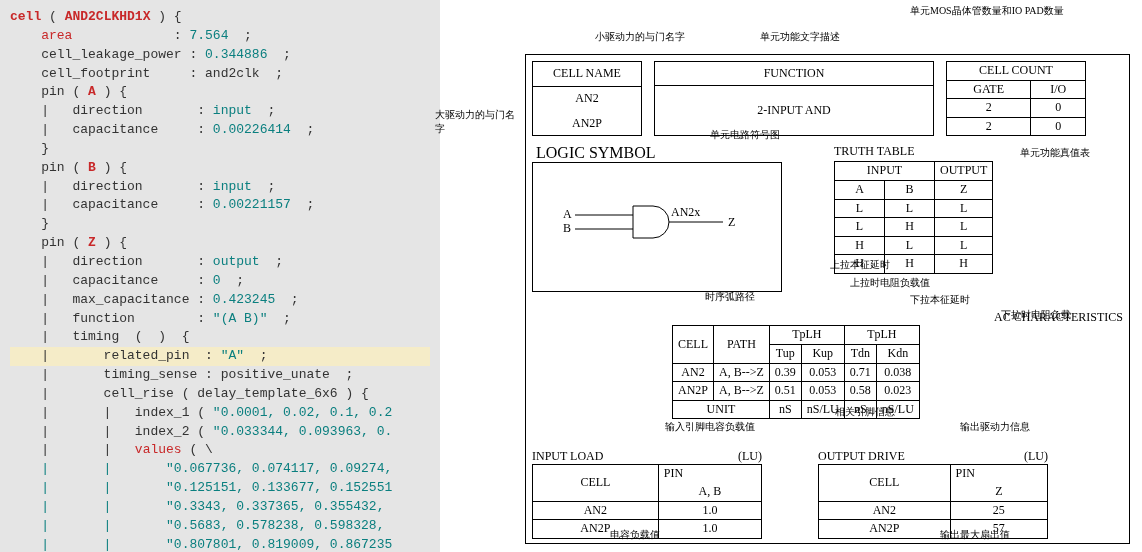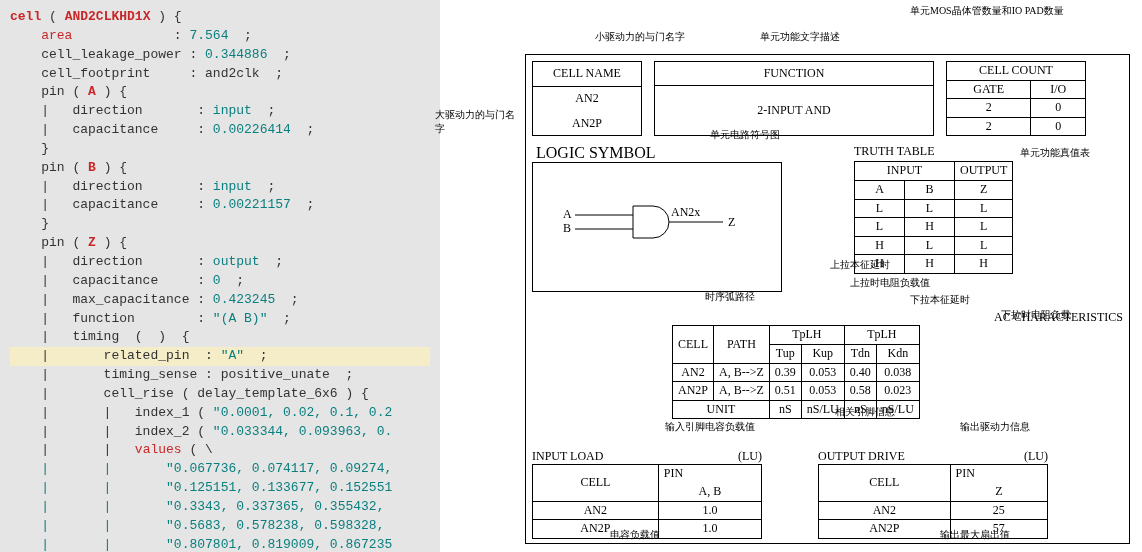--- a/index.html
+++ b/index.html
@@ -139,21 +139,21 @@
 <line x1="12" y1="17" x2="70" y2="17" stroke="#000"></line>
 <line x1="12" y1="31" x2="70" y2="31" stroke="#000"></line>
 <path d="M70 8 L70 40 L90 40 A16 16 0 0 0 90 8 Z" fill="none" stroke="#000"></path>
 <line x1="106" y1="24" x2="160" y2="24" stroke="#000"></line>
 <text x="108" y="18" font-size="12">AN2x</text>
 <text x="165" y="28" font-size="12">Z</text>
 </svg>
 </div>
 </div>
 
-<div style="margin-top:0;margin-left:60px">
+<div style="margin-top:0;margin-left:40px">
 <span class="truth-title">TRUTH TABLE</span>
 <table>
 <tbody>
               <tr>
                 <td colspan="2">INPUT</td>
                 <td>OUTPUT</td>
               </tr>
 <tr>
                 <td style="width:50px">A</td>
                 <td style="width:50px">B</td>
@@ -198,21 +198,21 @@
               <td>Tup</td>
               <td>Kup</td>
               <td>Tdn</td>
               <td>Kdn</td>
             </tr>
 <tr>
               <td>AN2</td>
               <td>A, B--&gt;Z</td>
               <td>0.39</td>
               <td>0.053</td>
-              <td>0.40</td>
+              <td>0.71</td>
               <td>0.038</td>
             </tr>
 <tr>
               <td>AN2P</td>
               <td>A, B--&gt;Z</td>
               <td>0.51</td>
               <td>0.053</td>
               <td>0.58</td>
               <td>0.023</td>
             </tr>

